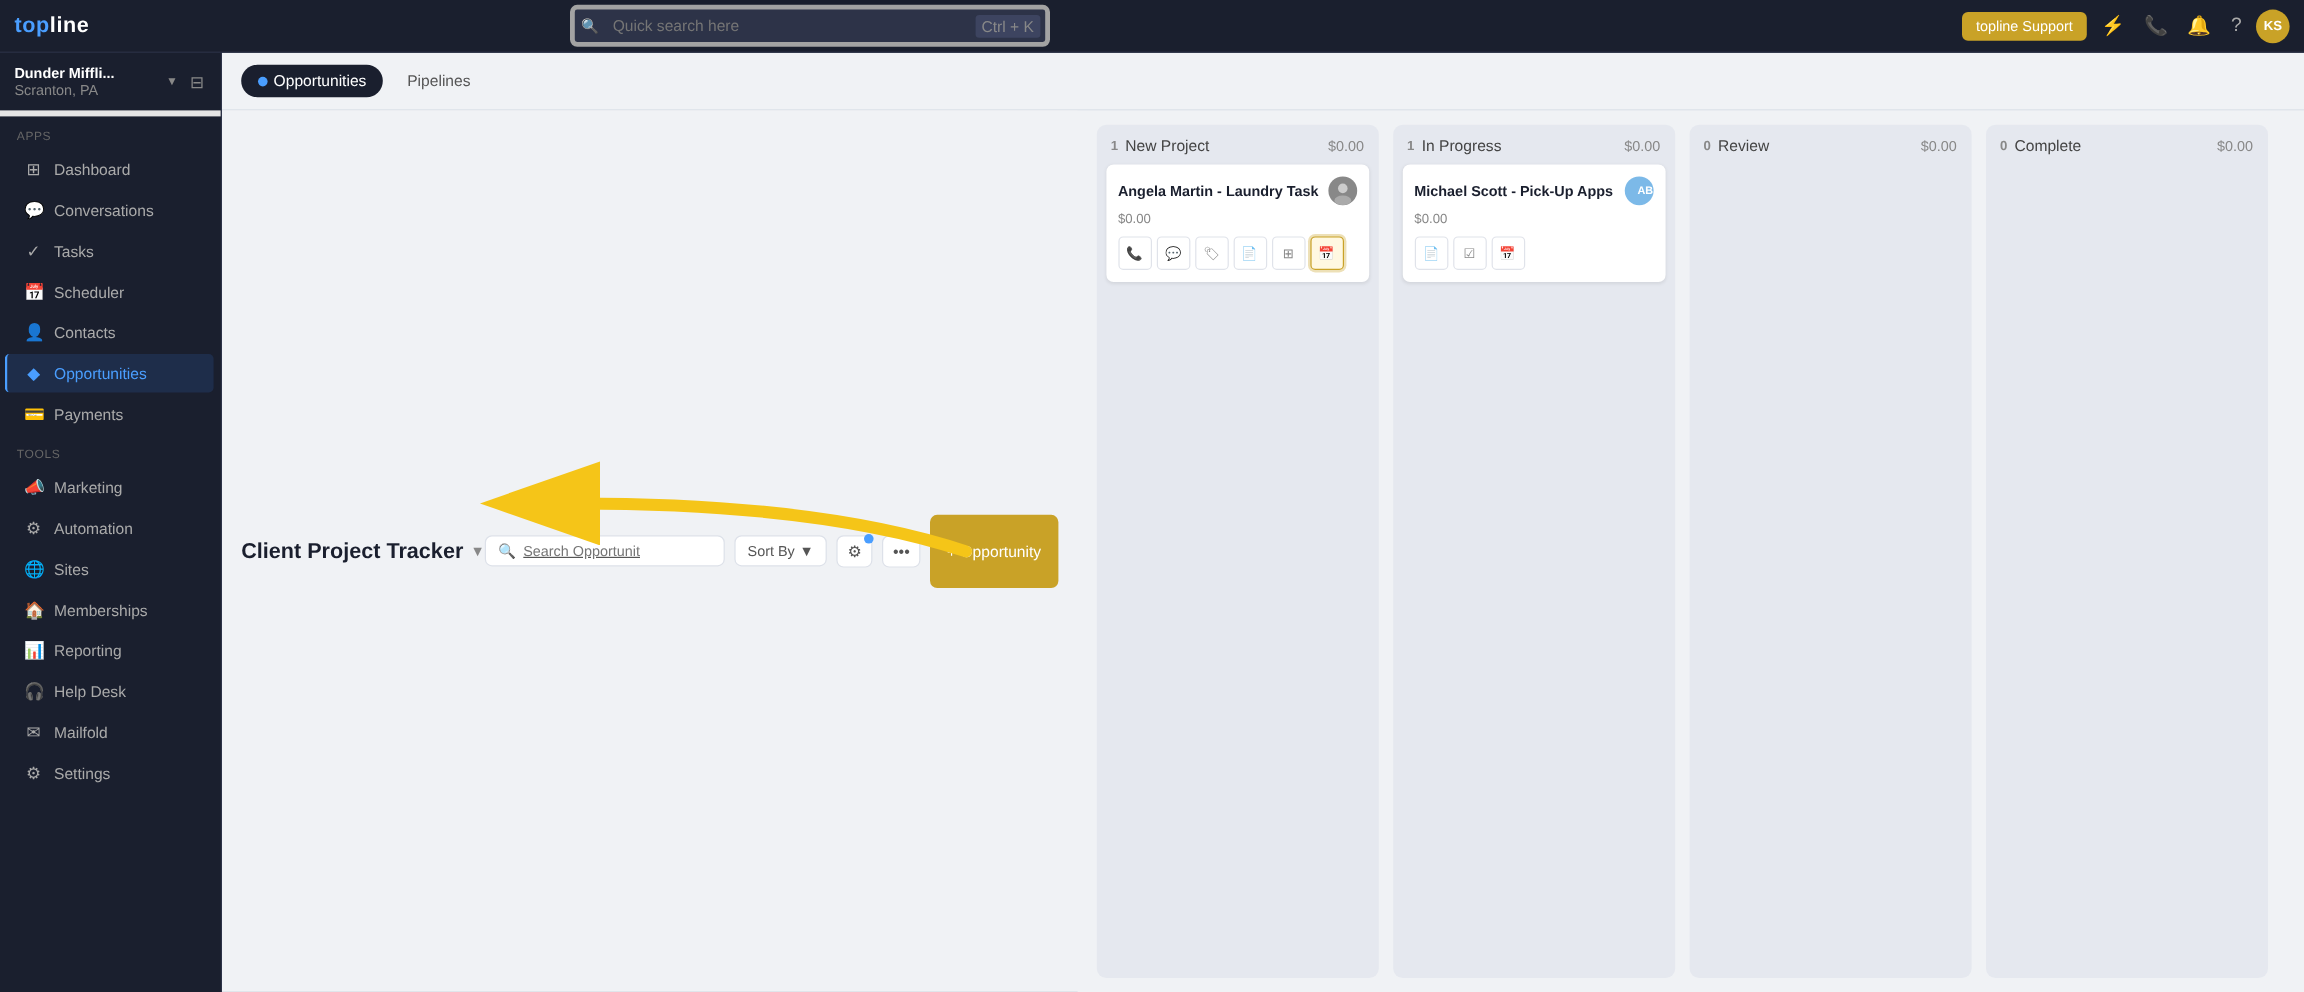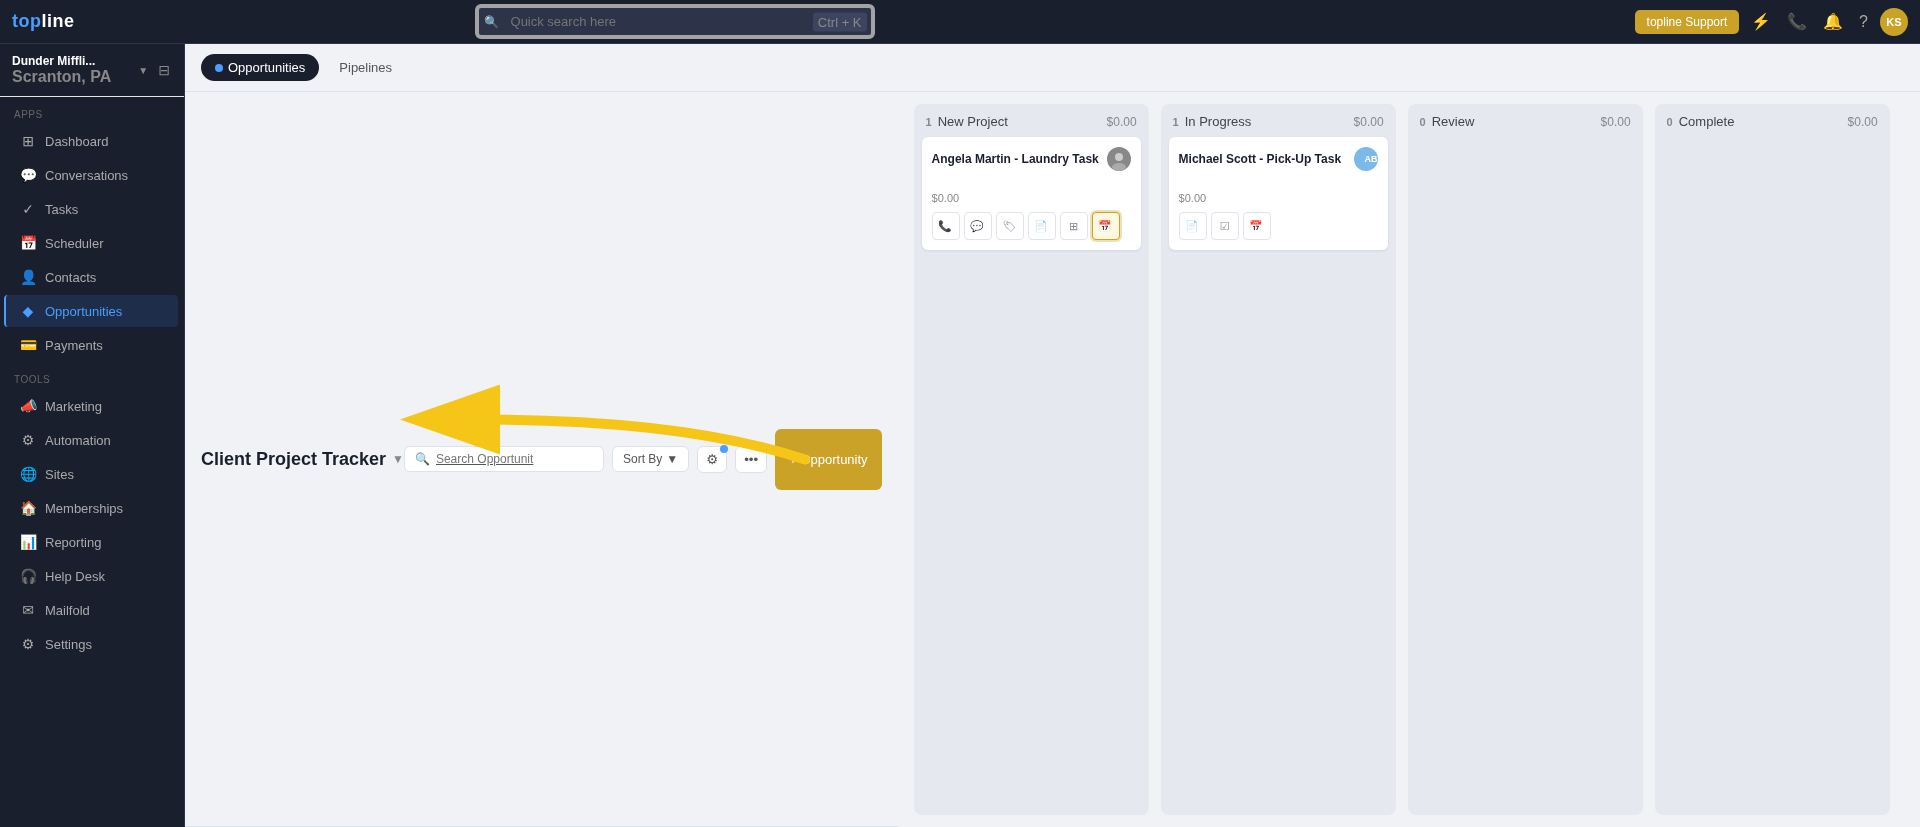--- a/index.html
+++ b/index.html
@@ -106,39 +106,38 @@
       width: 185px;
       background: #1a1f2e;
       border-right: 1px solid #2d3348;
       display: flex;
       flex-direction: column;
       overflow-y: auto;
       flex-shrink: 0;
     }
     .sidebar-header {
       padding: 10px 12px;
-      border-bottom: 1px solid #e5e5e5;
+      border-bottom: 5px solid #e5e5e5;
       display: flex;
       align-items: center;
       gap: 8px;
       cursor: pointer;
     }
     .sidebar-company-name {
       font-size: 12px;
       font-weight: 600;
       color: #fff;
       flex: 1;
       white-space: nowrap;
       overflow: hidden;
       text-overflow: ellipsis;
     }
     .sidebar-company-sub {
-      font-size: 16px;
+      font-size: 12px;
       color: #888;
-      font-weight: bold;
     }
     .sidebar-chevron { color: #888; font-size: 10px; }
     .sidebar-expand-btn {
       background: none;
       border: none;
       color: #888;
       cursor: pointer;
       font-size: 14px;
       padding: 2px;
     }
@@ -350,21 +349,21 @@
     .kanban-card {
       background: #fff;
       border-radius: 6px;
       padding: 10px;
       box-shadow: 0 1px 3px rgba(0,0,0,0.08);
     }
     .card-header {
       display: flex;
       align-items: center;
       justify-content: space-between;
-      margin-bottom: 21px;
+      margin-bottom: 6px;
     }
     .card-title {
       font-size: 12px;
       font-weight: 600;
       color: #1a1f2e;
     }
     .card-avatar {
       width: 24px;
       height: 24px;
       border-radius: 50%;
@@ -601,21 +600,21 @@
 
         <div class="kanban-col">
           <div class="kanban-col-header">
             <span class="kanban-col-count">1</span>
             <span class="kanban-col-name">In Progress</span>
             <span class="kanban-col-amount">$0.00</span>
           </div>
           <div class="kanban-cards">
             <div class="kanban-card">
               <div class="card-header">
-                <span class="card-title">Michael Scott - Pick-Up Task</span>
+                <span class="card-title">Michael Scott - Pick-Up Apps</span>
                 <div class="card-avatar" style="background: #7cb9e8;">
                   <span>AB</span>
                 </div>
               </div>
               <div class="card-amount">$0.00</div>
               <div class="card-actions">
                 <button class="card-action-btn" title="Doc">📄</button>
                 <button class="card-action-btn" title="Check">☑</button>
                 <button class="card-action-btn" title="Calendar">📅</button>
               </div>

